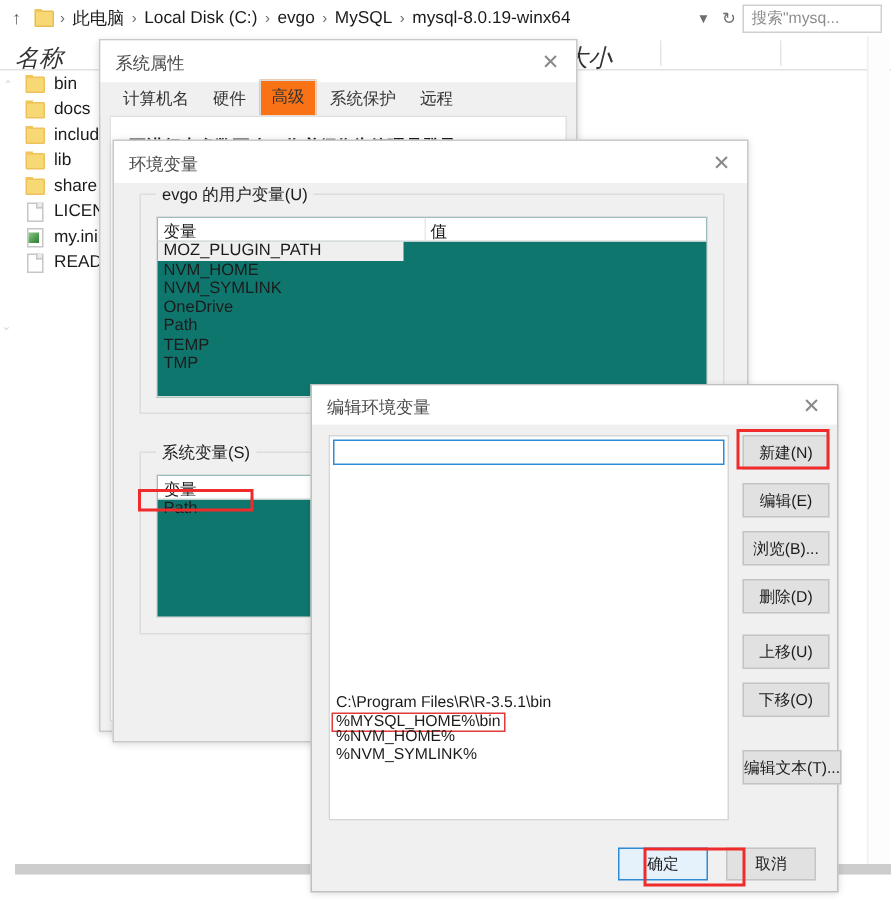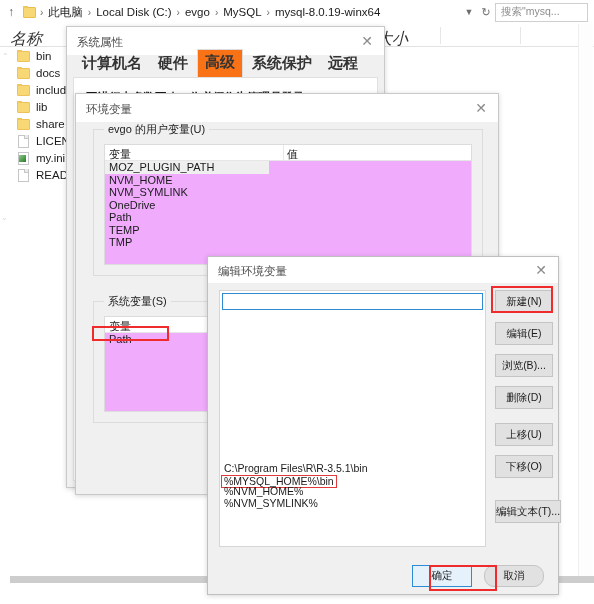--- a/index.html
+++ b/index.html
@@ -63,33 +63,33 @@
   .dlg-tb{height:28px;background:#ffffff;position:relative;}
   .dlg-title{position:absolute;left:10px;top:8px;font-size:11.5px;color:#4a4a4a;}
   .dlg-x{position:absolute;right:0;top:0;width:34px;height:28px;color:#8a8a8a;
          display:flex;align-items:center;justify-content:center;font-size:14px;font-weight:300;}
 
   
   #sysprops{left:66px;top:26px;width:317px;height:460px;background:#f0f0f0;}
   #sysprops .dlg-tb{background:#fff;}
   .tabs{position:absolute;left:0;top:28px;width:100%;height:22px;background:#f0f0f0;
         display:flex;align-items:flex-end;padding-left:8px;box-sizing:border-box;}
-  .tab{font-size:15px;color:#333;padding:3px 7px 4px;margin-right:2px;white-space:nowrap;font-weight:bold;}
+  .tab{font-size:11px;color:#333;padding:3px 7px 4px;margin-right:2px;white-space:nowrap;}
   .tab.on{background:#f97316;border:1px solid #dcdcdc;border-bottom:none;padding-bottom:5px;}
   .sp-body{position:absolute;left:6px;top:50px;right:6px;bottom:6px;background:#fff;border:1px solid #e0e0e0;}
   .sp-note{position:absolute;left:12px;top:12px;font-size:11.5px;color:#1b1b1b;font-weight:bold;}
   .sp-panel{position:absolute;left:12px;top:34px;right:12px;height:62px;border:1px solid #e3e3e3;}
 
   
   #envvars{left:75px;top:93px;width:422px;height:400px;}
   .grp{position:absolute;border:1px solid #dcdcdc;}
   .grp-lbl{position:absolute;top:-8px;left:10px;background:#f0f0f0;padding:0 4px;font-size:11px;color:#1b1b1b;}
   #grp-user{left:17px;top:128px;width:390px;height:145px;}
   #grp-sys{left:17px;top:300px;width:390px;height:100px;}
-  .tbl{position:absolute;left:10px;top:14px;right:10px;bottom:10px;background:#f0abfc;border:1px solid #dcdcdc;overflow:hidden;}
+  .tbl{position:absolute;left:10px;top:14px;right:10px;bottom:10px;background:#0f766e;border:1px solid #dcdcdc;overflow:hidden;}
   .tbl-hdr{height:15px;background:#fff;border-bottom:1px solid #e6e6e6;position:relative;}
   .th{position:absolute;top:2px;font-size:11px;color:#1b1b1b;}
   .th-var{left:4px;}
   .th-val{left:182px;}
   .th-sep{position:absolute;left:178px;top:0;width:1px;height:15px;background:#e9e9e9;}
   .trow{height:12.5px;padding-left:4px;font-size:11px;color:#1b1b1b;white-space:nowrap;line-height:12.5px;}
   .trow.sel{background:#efefef;width:160px;}
 
   
   #editenv{left:207px;top:256px;width:350px;height:337px;background:#f0f0f0;border:1px solid #bfbfbf;}
@@ -106,21 +106,21 @@
         font-size:10.5px;color:#1b1b1b;display:flex;align-items:center;justify-content:center;
         margin-bottom:9px;white-space:nowrap;}
   .ebtn.gap{margin-top:14px;}
   .ebtn.gap2{margin-top:22px;}
   .redbox{position:absolute;border:2.5px solid #ef2b2b;box-sizing:border-box;}
 
   .ee-foot{position:absolute;left:0;right:0;bottom:0;height:38px;}
   .fbtn{position:absolute;top:9px;width:58px;height:20px;background:#e1e1e1;border:1px solid #c4c4c4;
         font-size:10.5px;color:#1b1b1b;display:flex;align-items:center;justify-content:center;}
   .fbtn.ok{right:86px;background:#e5f1fb;border:1px solid #2f8ad6;}
-  .fbtn.cancel{right:14px;border-radius:10px;}
+  .fbtn.cancel{right:14px;}
 </style>
 </head>
 <body>
 
 <div id="explorer">
 
   <div class="addressbar">
     <div class="ab-up">↑</div>
     <div class="ab-folder"></div>
     <div class="crumbs">

